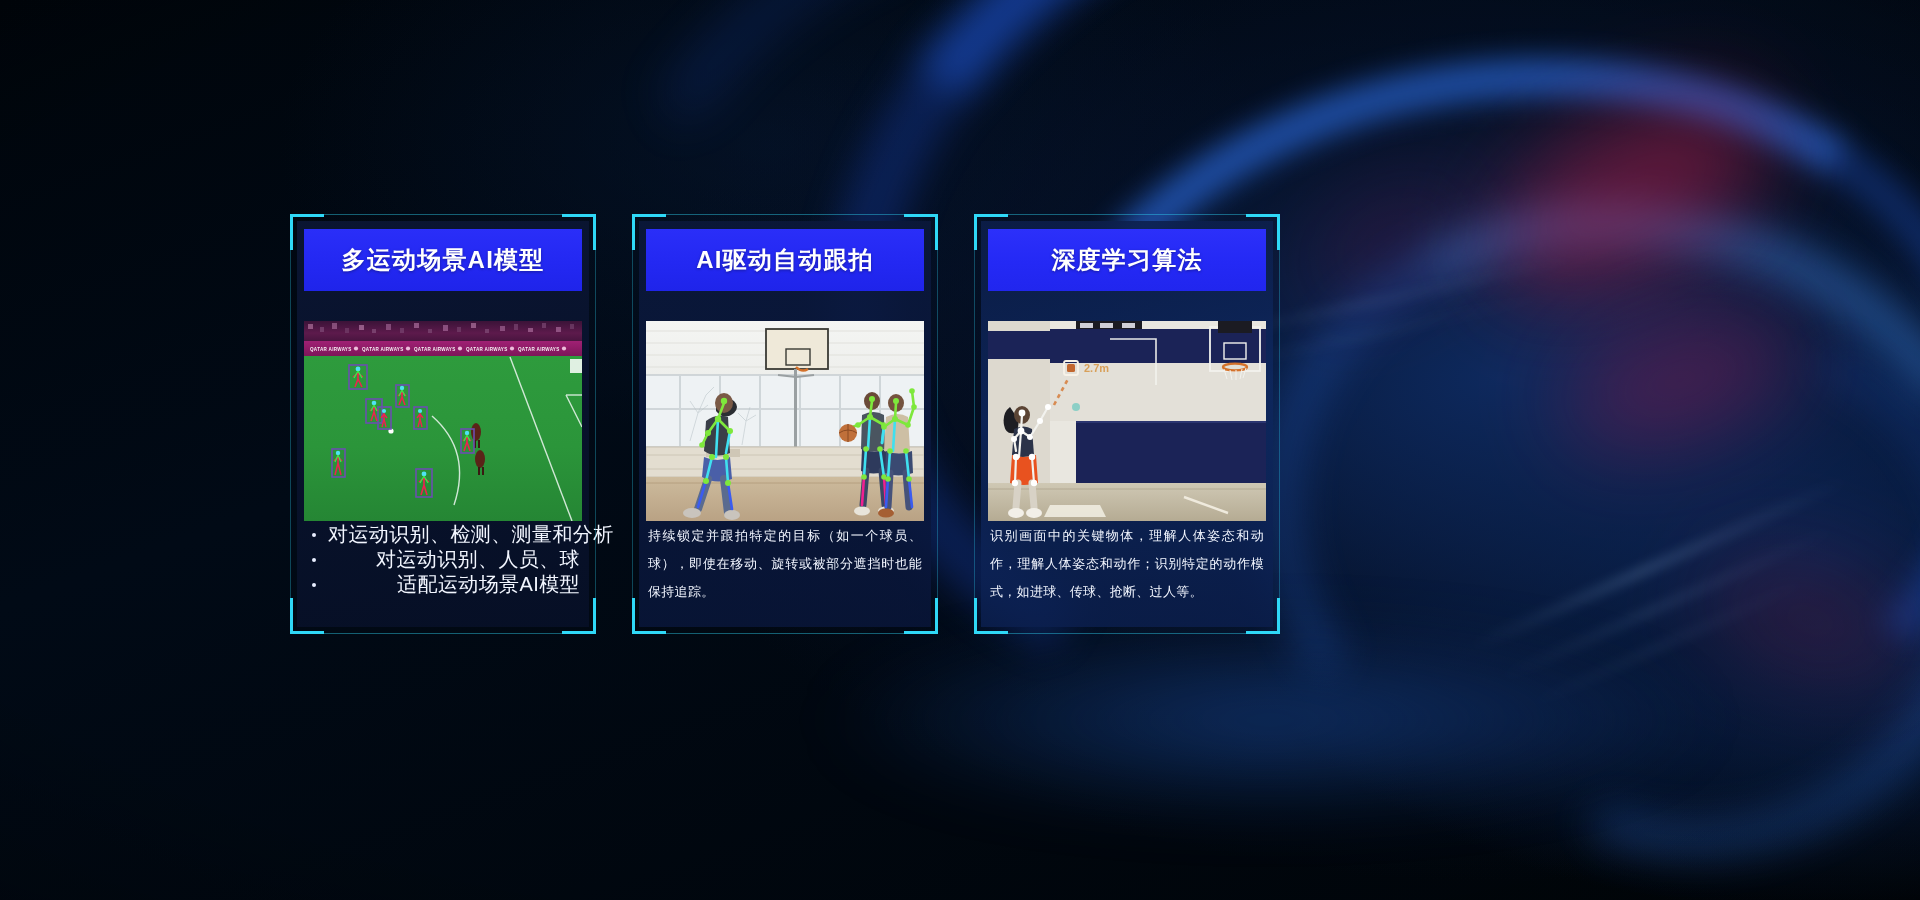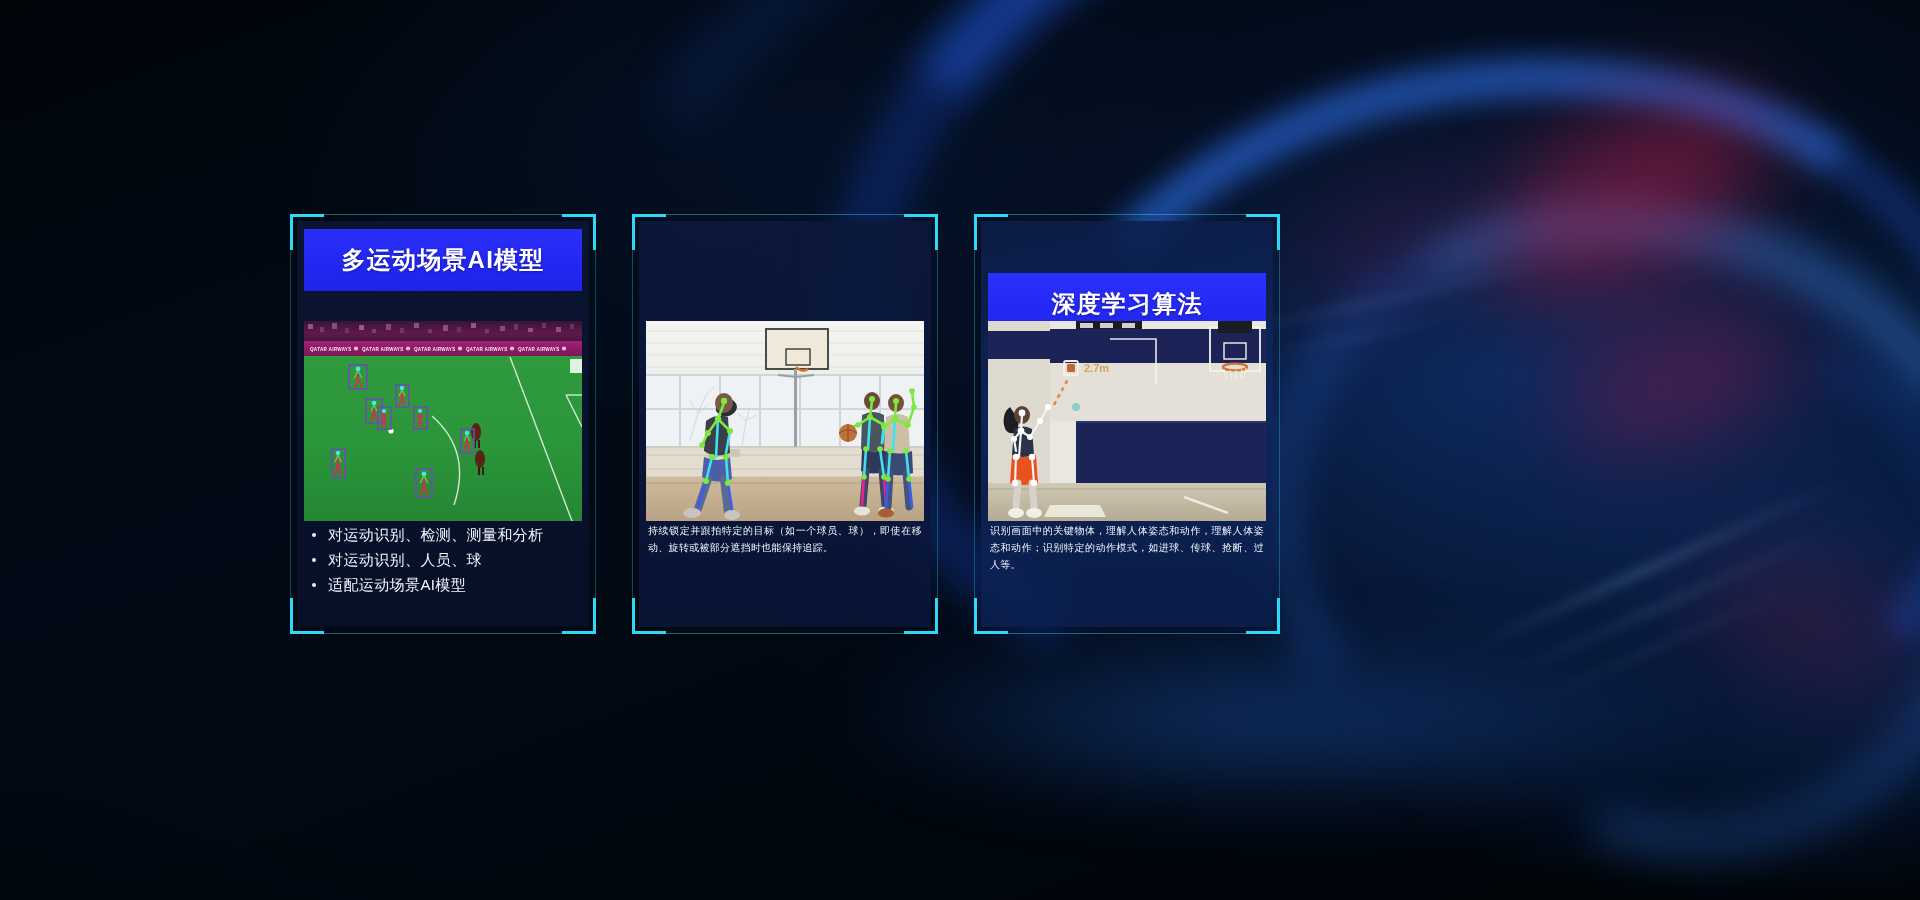--- a/index.html
+++ b/index.html
@@ -154,21 +154,21 @@
   .content { position:relative; z-index:2; height:100%; padding:0; }
 
   
   .title-bar {
     position:absolute;
     left:14px; right:14px; top:15px;
     height:62px;
     background:linear-gradient(180deg,#2a2ef8 0%,#2328f2 55%,#1f24ea 100%);
     display:flex; align-items:center; justify-content:center;
   }
-  .card-3 .title-bar { background:linear-gradient(180deg,#2c30fa 0%,#2429f5 55%,#2126ee 100%);margin-top:44px; }
+  .card-3 .title-bar { background:linear-gradient(180deg,#2c30fa 0%,#2429f5 55%,#2126ee 100%); }
 
   .title-text {
     color:#ffffff;
     font-size:24px;
     font-weight:700;
     letter-spacing:1.2px;
     white-space:nowrap;
     text-shadow:0 1px 3px rgba(0,0,0,.35);
   }
 
@@ -186,37 +186,38 @@
   
   .body {
     position:absolute;
     left:16px; right:16px; top:308px; bottom:14px;
   }
 
   ul.bullets { list-style:none; }
   ul.bullets li {
     position:relative;
     color:#f2f6ff;
-    font-size:15px;
+    font-size:20px;
     line-height:25px;
     padding-left:22px;
     letter-spacing:.4px;
     white-space:nowrap;
+    text-align:right;
   }
   ul.bullets li::before {
     content:"";
     position:absolute; left:6px; top:11px;
     width:4px; height:4px; border-radius:50%;
     background:#e8eeff;
   }
 
   p.para {
     color:#f2f6ff;
-    font-size:10px;
-    line-height:17px;
+    font-size:13px;
+    line-height:28px;
     letter-spacing:.3px;
     text-align:justify;
   }
 </style>
 </head>
 <body>
 
 <div id="stage">
 
   <div class="bg-layer bg-base"></div>
@@ -406,20 +407,23 @@
       <div class="edge edge-t"></div>
       <div class="edge edge-b"></div>
       <div class="edge edge-l"></div>
       <div class="edge edge-r"></div>
       <div class="brk brk-tl"></div>
       <div class="brk brk-tr"></div>
       <div class="brk brk-bl"></div>
       <div class="brk brk-br"></div>
 
       <div class="content">
+        <div class="title-bar">
+          <span class="title-text">AI驱动自动跟拍</span>
+        </div>
 
         <div class="photo">
           <svg viewBox="0 0 278 200" preserveAspectRatio="none">
             <defs>
               <linearGradient id="gymBg" x1="0" y1="0" x2="0" y2="1">
                 <stop offset="0%" stop-color="#f4f5f3"></stop>
                 <stop offset="58%" stop-color="#e7e8e4"></stop>
                 <stop offset="100%" stop-color="#d8d6cf"></stop>
               </linearGradient>
               <linearGradient id="floorG" x1="0" y1="0" x2="0" y2="1">

